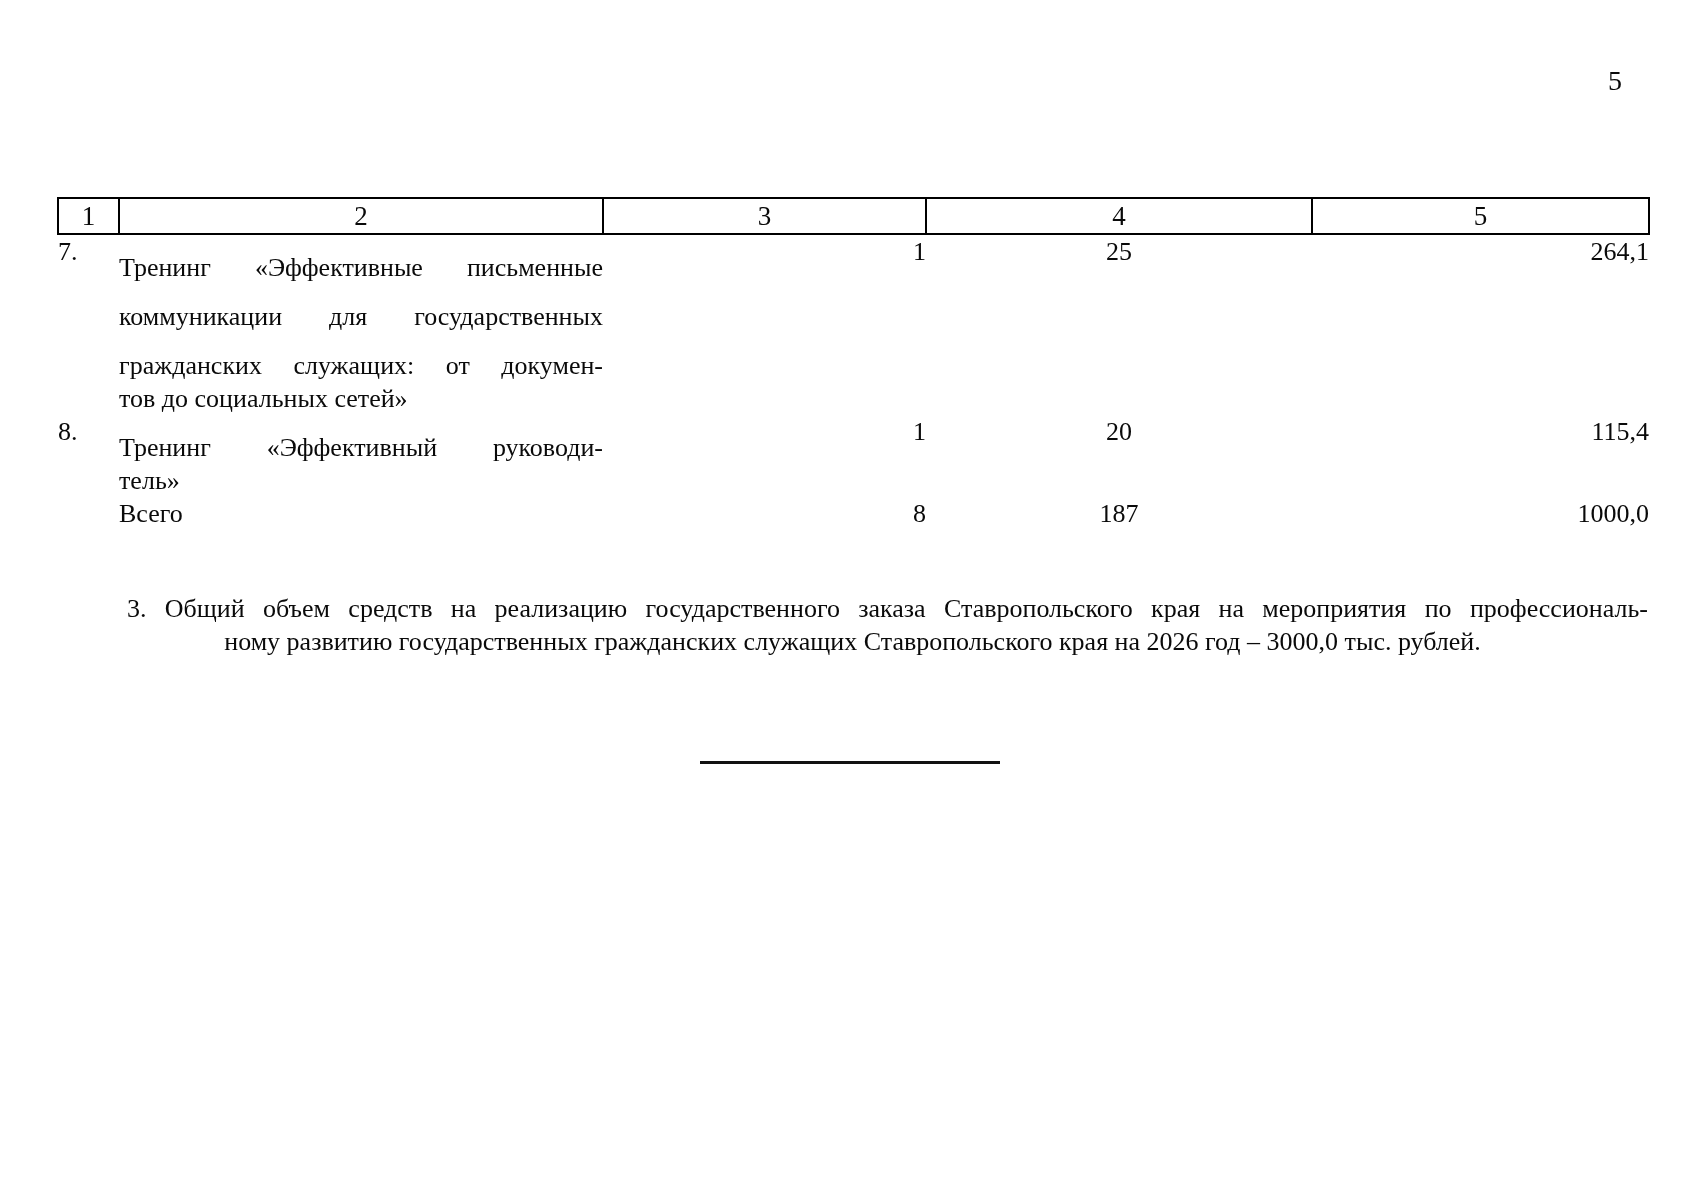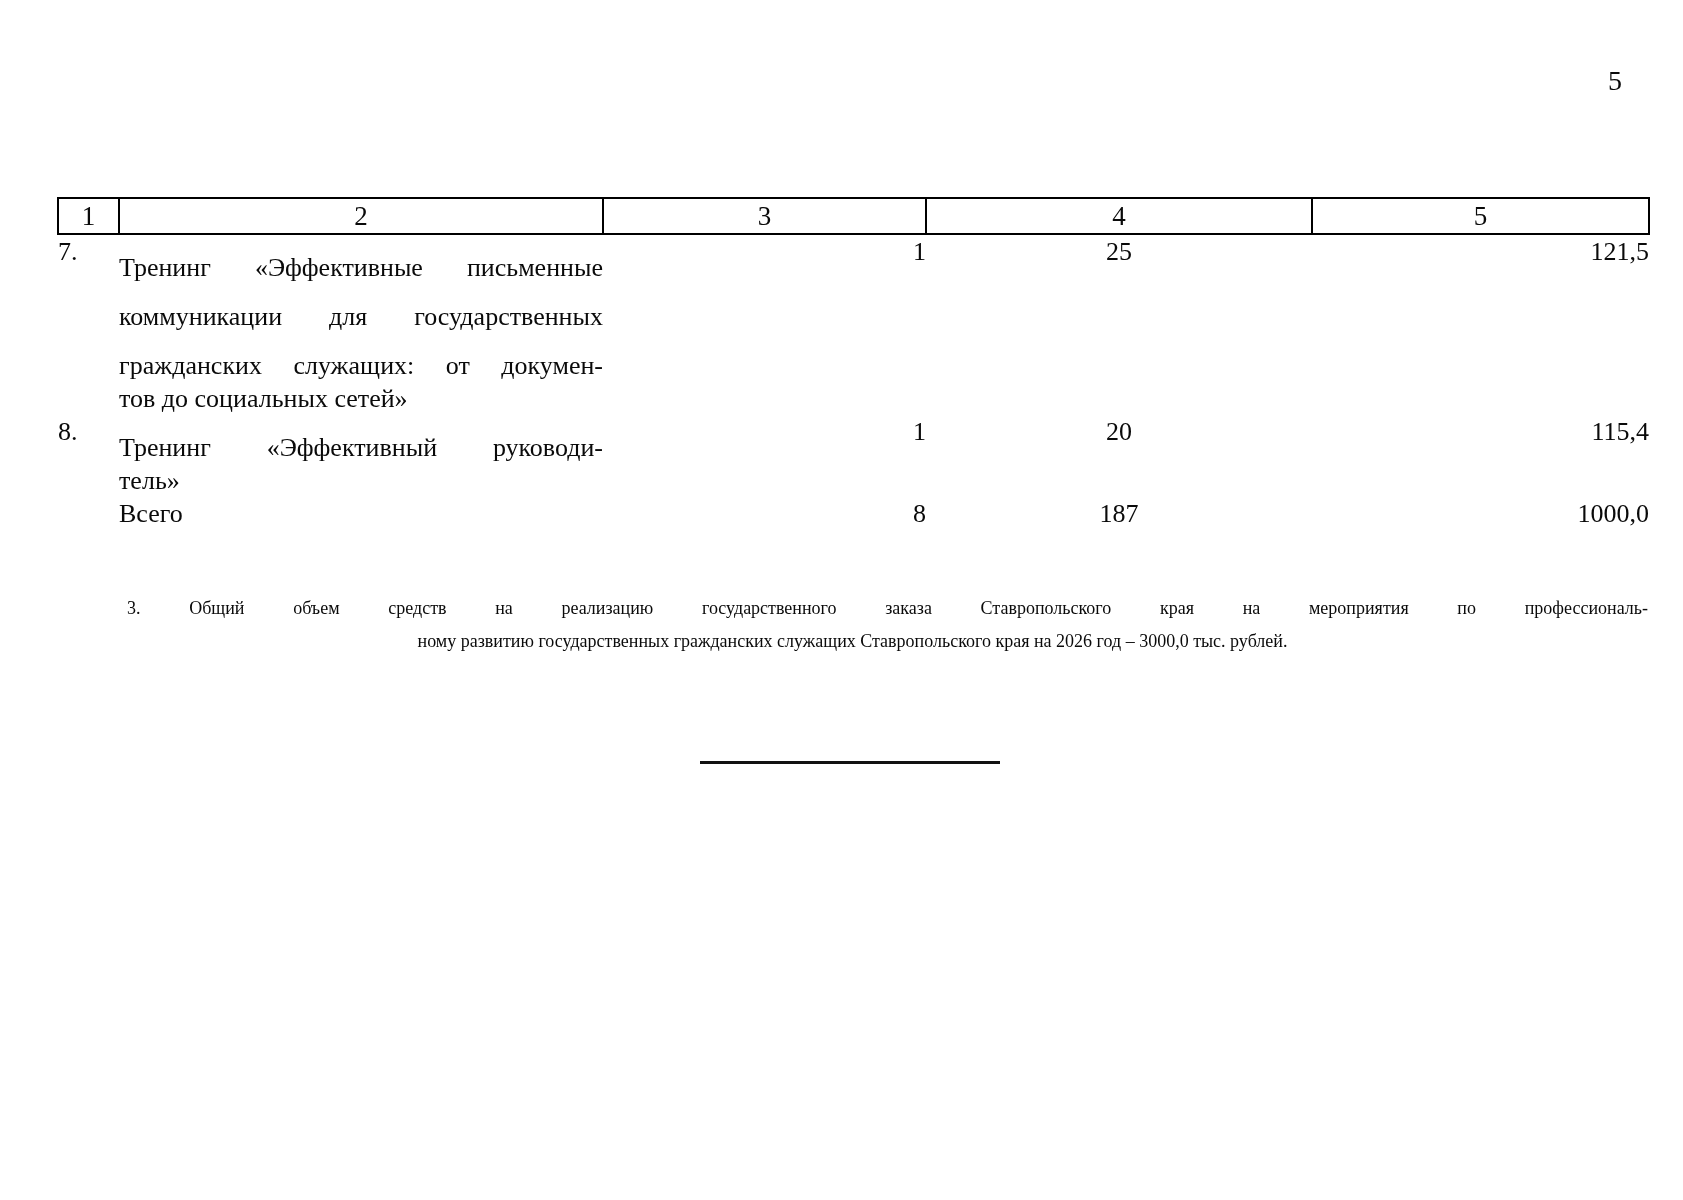--- a/index.html
+++ b/index.html
@@ -61,21 +61,21 @@
   }
   .lline {
     text-align: left;
     text-align-last: left;
   }
   .paragraph {
     position: absolute;
     left: 57px;
     top: 592px;
     width: 1591px;
-    font-size: 18px;
+    font-size: 26px;
     line-height: 33px;
   }
   .paragraph .p-line1 {
     padding-left: 70px;
     text-align: justify;
     text-align-last: justify;
   }
   .paragraph .p-line2 {
     text-align: center;
   }
@@ -116,21 +116,21 @@
       <tr class="row-item">
         <td class="c-num">7.</td>
         <td class="c-desc">
           <div class="jline">Тренинг «Эффективные письменные</div>
           <div class="jline">коммуникации для государственных</div>
           <div class="jline">гражданских служащих: от докумен-</div>
           <div class="lline">тов до социальных сетей»</div>
         </td>
         <td class="c-v3">1</td>
         <td class="c-v4">25</td>
-        <td class="c-v5">121,5</td>
+        <td class="c-v5">264,1</td>
       </tr>
       <tr class="row-item2">
         <td class="c-num">8.</td>
         <td class="c-desc">
           <div class="jline">Тренинг «Эффективный руководи-</div>
           <div class="lline">тель»</div>
         </td>
         <td class="c-v3">1</td>
         <td class="c-v4">20</td>
         <td class="c-v5">115,4</td>

